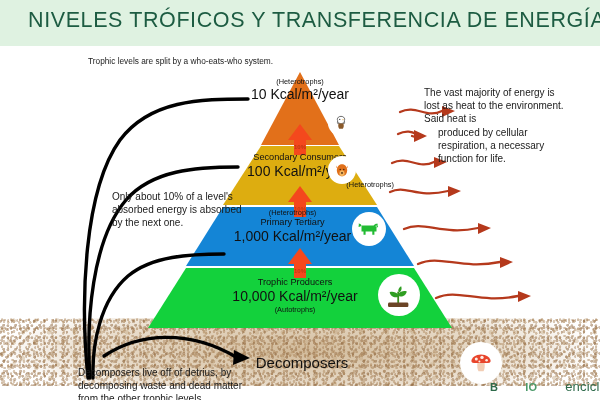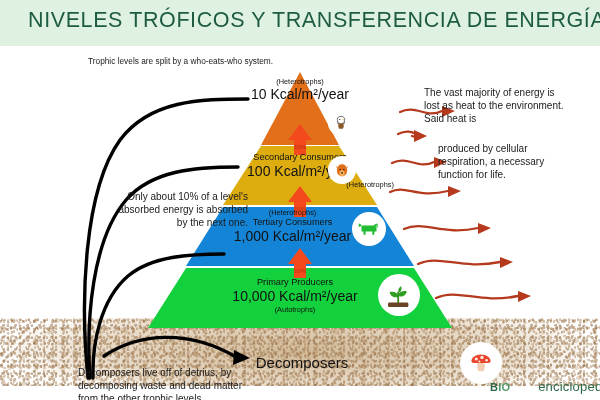--- a/index.html
+++ b/index.html
@@ -70,33 +70,33 @@
   .tier-dec .t-main { font-size: 15px; }
 
   
   .bubble {
     position: absolute; border-radius: 50%; background: #fff;
     display: flex; align-items: center; justify-content: center;
   }
 
   
   .note { position: absolute; font-size: 10px; color: #1a1a1a; line-height: 1.32; }
-  .note-10 { left: 112px; top: 190px; width: 136px; text-align: right; }
+  .note-10 { left: 112px; top: 190px; width: 136px; }
   .note-heat { left: 424px; top: 86px; width: 140px; }
-  .note-heat .indent { display: block; padding-left: 14px; margin-top: 16px; }
+  .note-heat .indent { display: block; padding-left: 14px; }
   .note-dec { left: 78px; top: 366px; width: 172px; }
 
   
   .logo {
     position: absolute; left: 490px; top: 379px;
     font-size: 11px; color: #2d6a4a; white-space: nowrap;
     letter-spacing: .2px;
   }
   .logo .b { font-weight: bold; }
-  .logo .o { color: #4c9a6a; font-weight: bold; }
+  .logo .o { color: #4c9a6a; font-weight: bold; padding-left: 27px; }
   .logo .rest { font-size: 13px; margin-left: 28px; }
 </style>
 </head>
 <body>
 
 <div id="stage">
 
   <div class="header">
     <div class="header-title">NIVELES TRÓFICOS Y TRANSFERENCIA DE ENERGÍA</div>
   </div>
@@ -168,26 +168,26 @@
   </div>
 
   <div class="tier-text tier-sec">
     <div class="t-main">Secondary Consumers</div>
     <div class="t-val">100 Kcal/m²/year</div>
     <div class="t-sub" style="text-align:right;padding-right:6px;">(Heterotrophs)</div>
   </div>
 
   <div class="tier-text tier-prim">
     <div class="t-sub">(Heterotrophs)</div>
-    <div class="t-main">Tertiary Consumers</div>
+    <div class="t-main">Primary Tertiary</div>
     <div class="t-val">1,000 Kcal/m²/year</div>
   </div>
 
   <div class="tier-text tier-prod">
-    <div class="t-main">Primary Producers</div>
+    <div class="t-main">Trophic Producers</div>
     <div class="t-val">10,000 Kcal/m²/year</div>
     <div class="t-sub">(Autotrophs)</div>
   </div>
 
   <div class="tier-text tier-dec">
     <div class="t-main">Decomposers</div>
   </div>
 
   <div class="bubble" style="left:328px;top:110px;width:26px;height:26px;">
     <svg width="20" height="20" viewBox="0 0 24 24">

